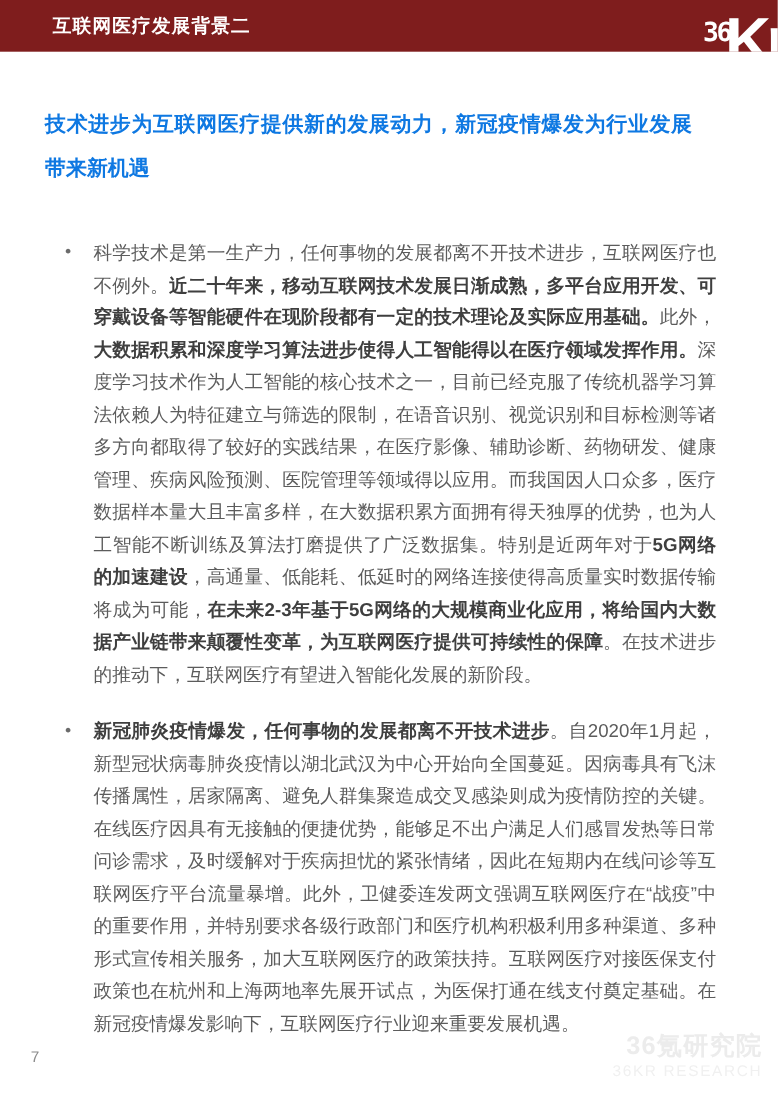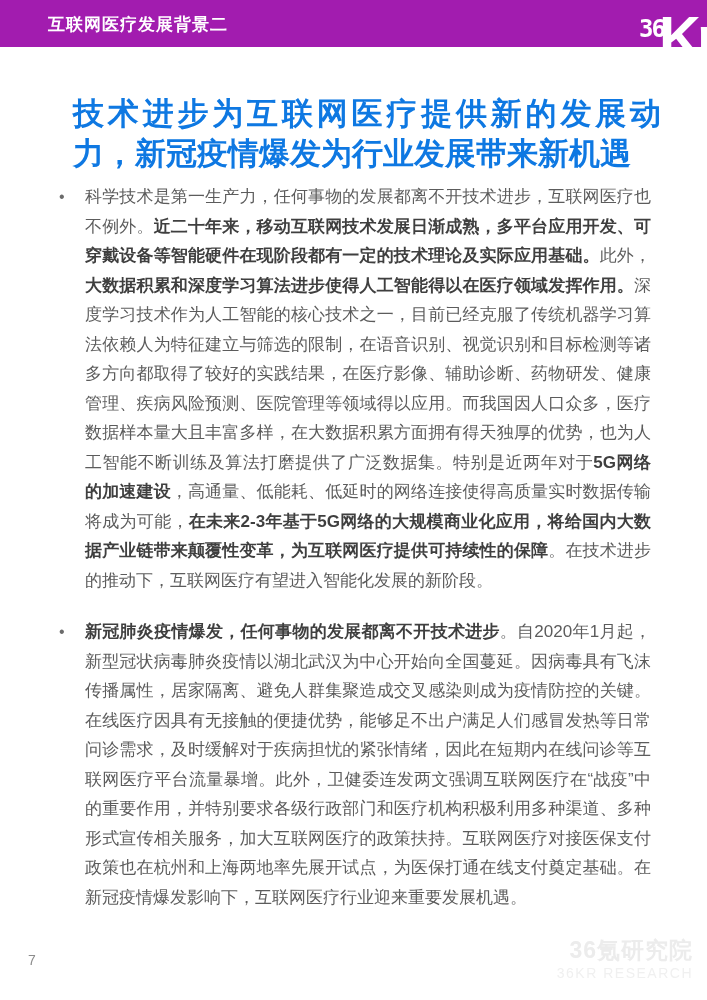--- a/index.html
+++ b/index.html
@@ -9,21 +9,21 @@
     background: #ffffff;
     font-family: "Liberation Sans", "DejaVu Sans", sans-serif;
     overflow: hidden;
   }
 
   
   .header-bar {
     position: absolute;
     top: 0; left: 0;
     width: 707px; height: 47px;
-    background: #a21caf;
+    background: #7f1d1d;
     overflow: hidden;
   }
   .header-title {
     position: absolute;
     left: 48px; top: 50%;
     transform: translateY(-50%);
     color: #ffffff;
     font-size: 17px;
     font-weight: bold;
     letter-spacing: 1px;
@@ -50,33 +50,33 @@
     color: #ffffff;
     font-size: 58px;
     font-weight: bold;
     letter-spacing: -4px;
     line-height: 1;
   }
 
   
   .page-title {
     position: absolute;
-    left: 73px; top: 94px;
+    left: 41px; top: 94px;
     width: 588px;
     color: #0E78E2;
-    font-size: 31px;
+    font-size: 19px;
     line-height: 40px;
     font-weight: bold;
     text-align: justify;
   }
 
   
   .bullet-list {
     position: absolute;
-    left: 85px; top: 182px;
+    left: 85px; top: 215px;
     width: 566px;
     list-style: none;
     color: #5C5C5C;
     font-size: 17px;
     line-height: 29.5px;
     text-align: justify;
   }
   .bullet-list li {
     position: relative;
     margin-bottom: 22px;

